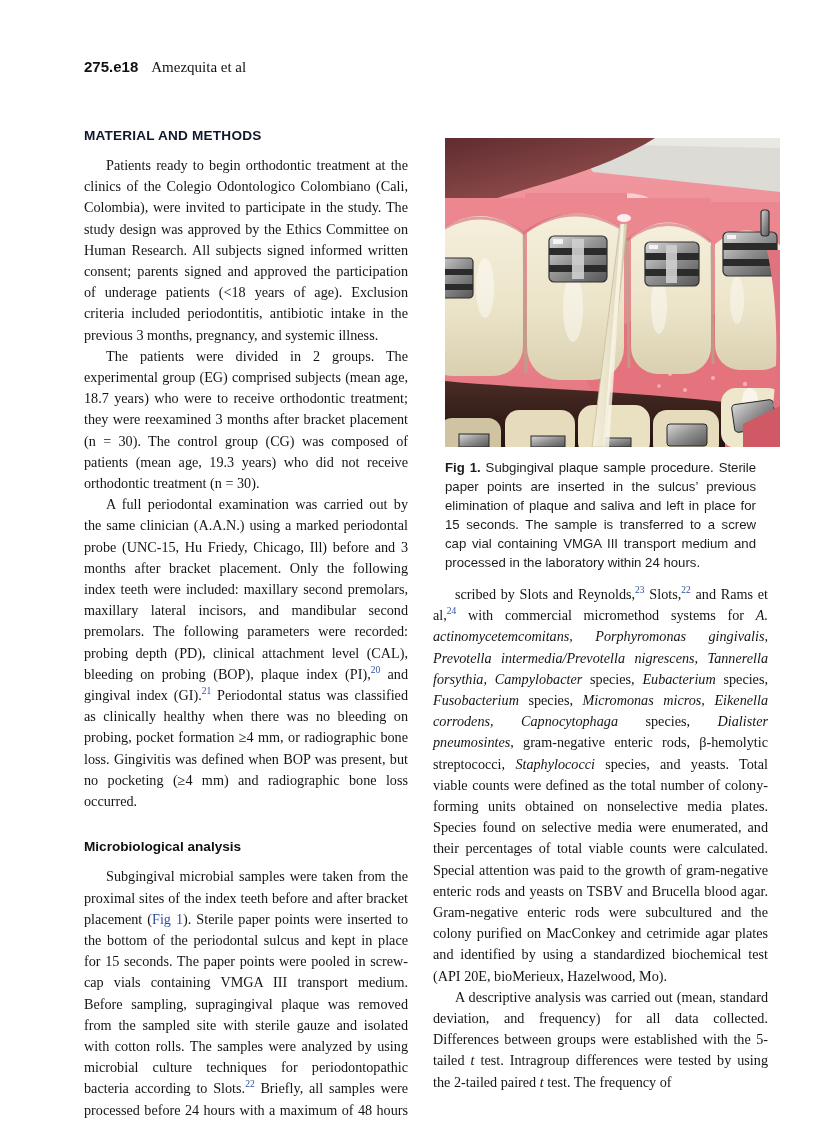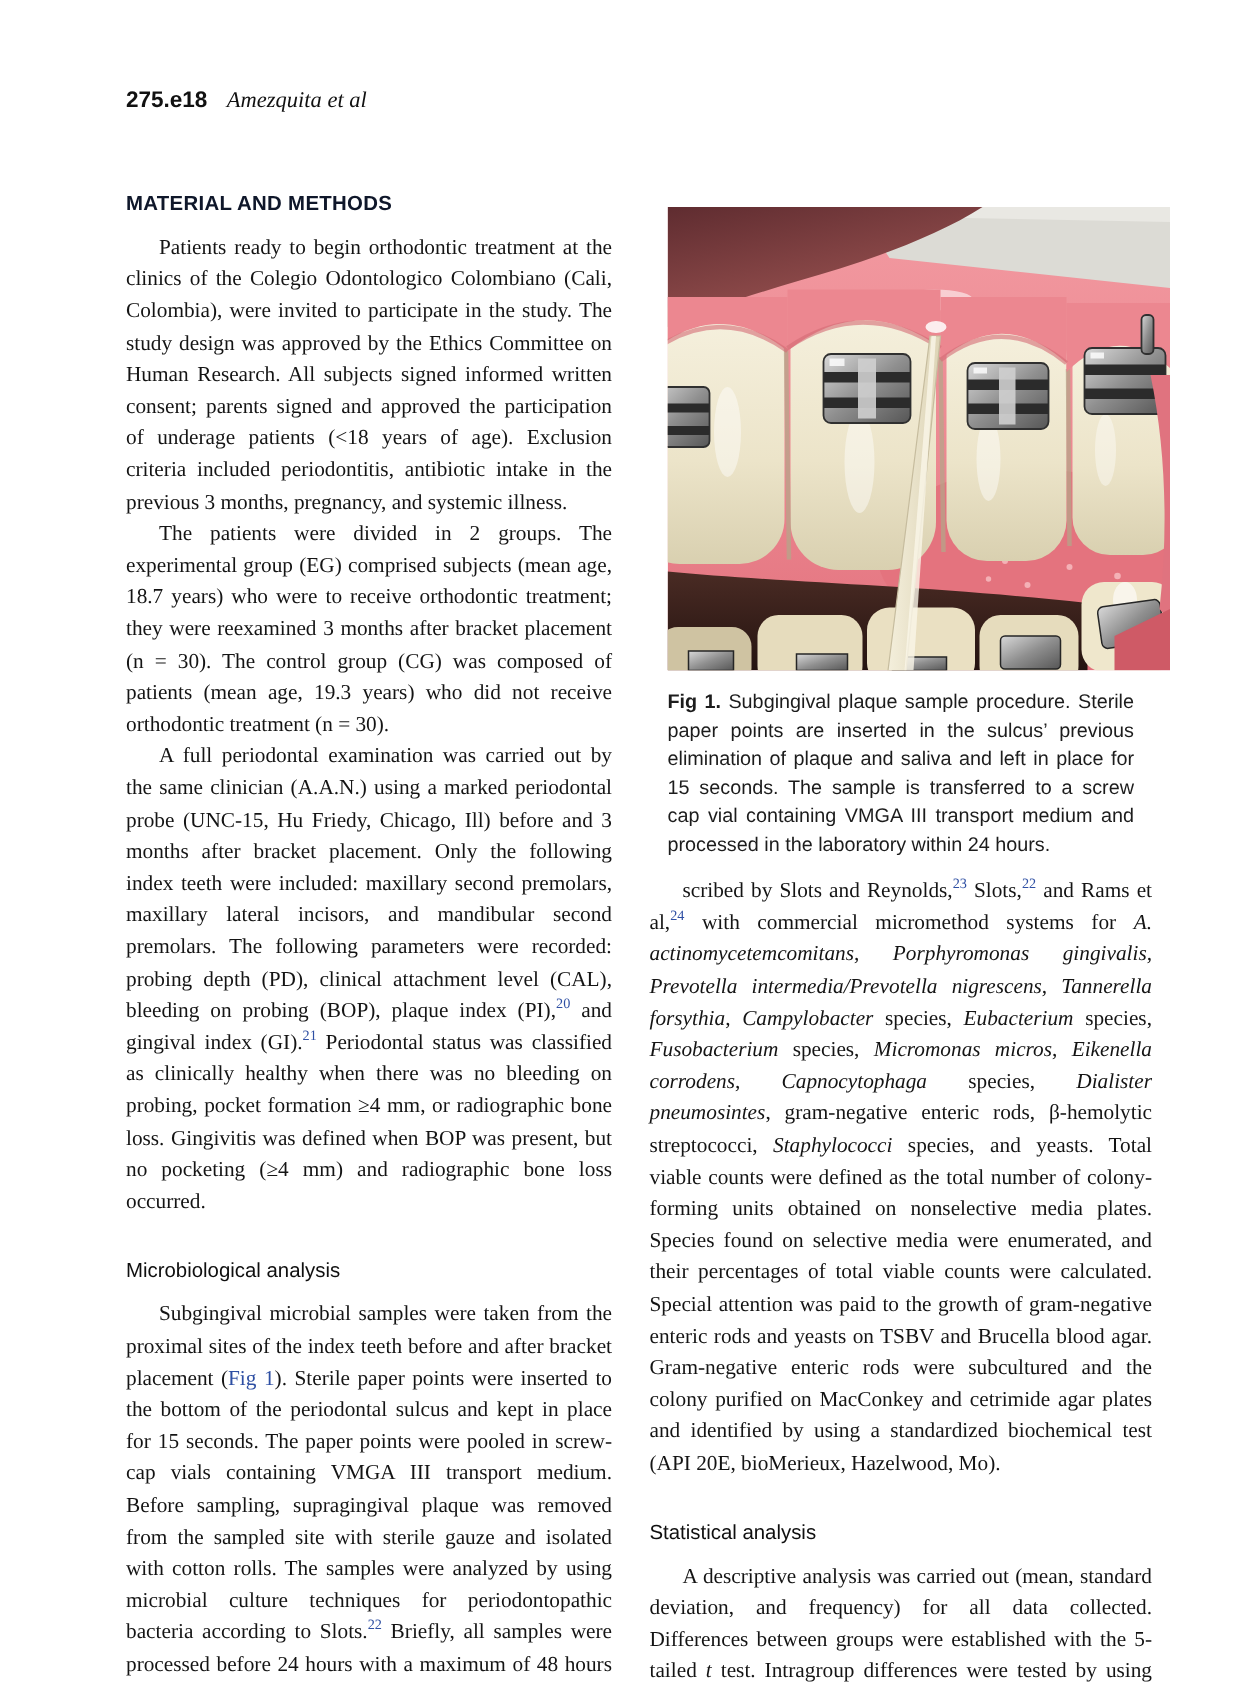--- a/index.html
+++ b/index.html
@@ -15,40 +15,40 @@
   .hdr{
     position:absolute;top:58px;left:84px;right:70px;
     display:flex;justify-content:space-between;align-items:flex-start;flex-direction:column;
   }
   .hdr-left{display:flex;align-items:baseline;gap:13px;}
   .pageno{
     font-family:"Liberation Sans", sans-serif;
     font-weight:bold;font-size:15px;color:#111;
   }
   .authors{
-    font-style:italic;font-size:15px;color:#111;
+    font-size:15px;color:#111;
   }
   .hdr-right{
     text-align:right;font-style:italic;font-size:13.4px;line-height:17px;color:#111;
   }
   
   .columns{
     position:absolute;top:126px;left:84px;
     display:flex;gap:25px;
   }
   .col-left{width:324px;}
   .col-right{width:335px;}
   h2.sec{
     font-family:"Liberation Sans", sans-serif;
     font-size:13.6px;font-weight:bold;color:#0f172a;
     letter-spacing:.2px;margin:2px 0 12px 0;
   }
   h3.sub{
     font-family:"Liberation Sans", sans-serif;
-    font-size:13.6px;font-weight:normal;color:#0f0f0f;
+    font-size:13.6px;font-weight:bold;color:#0f0f0f;
     margin:27px 0 12px 0;
   }
   p.body{
     margin:0;font-size:14.2px;line-height:21.2px;
     text-align:justify;text-indent:22px;
   }
   .it{font-style:italic;}
   .bd{font-weight:bold;}
   .sup{vertical-align:super;font-size:9.5px;line-height:0;}
   .lnk{color:#2e4fa3;}
@@ -220,18 +220,17 @@
 
             <polygon points="175,86 182,86 159,309 147,309" fill="url(#paperGrad)" stroke="#c6bc9e" stroke-width="0.8"></polygon>
             <polygon points="176,86 179,86 164,309 158,309" fill="#faf6e8" opacity="0.8"></polygon>
             <ellipse cx="179" cy="80" rx="7" ry="4" fill="#ffffff" opacity="0.85"></ellipse>
           </svg>
         </div>
         <figcaption><span class="bd">Fig 1.</span><span> Subgingival plaque sample procedure. Sterile paper points are inserted in the sulcus’ previous elimination of plaque and saliva and left in place for 15 seconds. The sample is transferred to a screw cap vial containing VMGA III transport medium and processed in the laboratory within 24 hours.</span></figcaption>
       </figure>
 
       <p class="body after-fig"><span>scribed by Slots and Reynolds,</span><span class="sup lnk">23</span><span> Slots,</span><span class="sup lnk">22</span><span> and Rams et al,</span><span class="sup lnk">24</span><span> with commercial micromethod systems for </span><span class="it">A. actinomycetemcomitans, Porphyromonas gingivalis, Prevotella intermedia/Prevotella nigrescens, Tannerella forsythia, Campylobacter</span><span> species, </span><span class="it">Eubacterium</span><span> species, </span><span class="it">Fusobacterium</span><span> species, </span><span class="it">Micromonas micros, Eikenella corrodens, Capnocytophaga</span><span> species, </span><span class="it">Dialister pneumosintes</span><span>, gram-negative enteric rods, β-hemolytic streptococci, </span><span class="it">Staphylococci</span><span> species, and yeasts. Total viable counts were defined as the total number of colony-forming units obtained on nonselective media plates. Species found on selective media were enumerated, and their percentages of total viable counts were calculated. Special attention was paid to the growth of gram-negative enteric rods and yeasts on TSBV and Brucella blood agar. Gram-negative enteric rods were subcultured and the colony purified on MacConkey and cetrimide agar plates and identified by using a standardized biochemical test (API 20E, bioMerieux, Hazelwood, Mo).</span></p>
-      <h3 class="sub">Statistical analysis</h3>
       <p class="body"><span>A descriptive analysis was carried out (mean, standard deviation, and frequency) for all data collected. Differences between groups were established with the 5-tailed </span><span class="it">t</span><span> test. Intragroup differences were tested by using the 2-tailed paired </span><span class="it">t</span><span> test. The frequency of</span></p>
     </section>
 
   </div>
 </div>
 
 </body></html>

